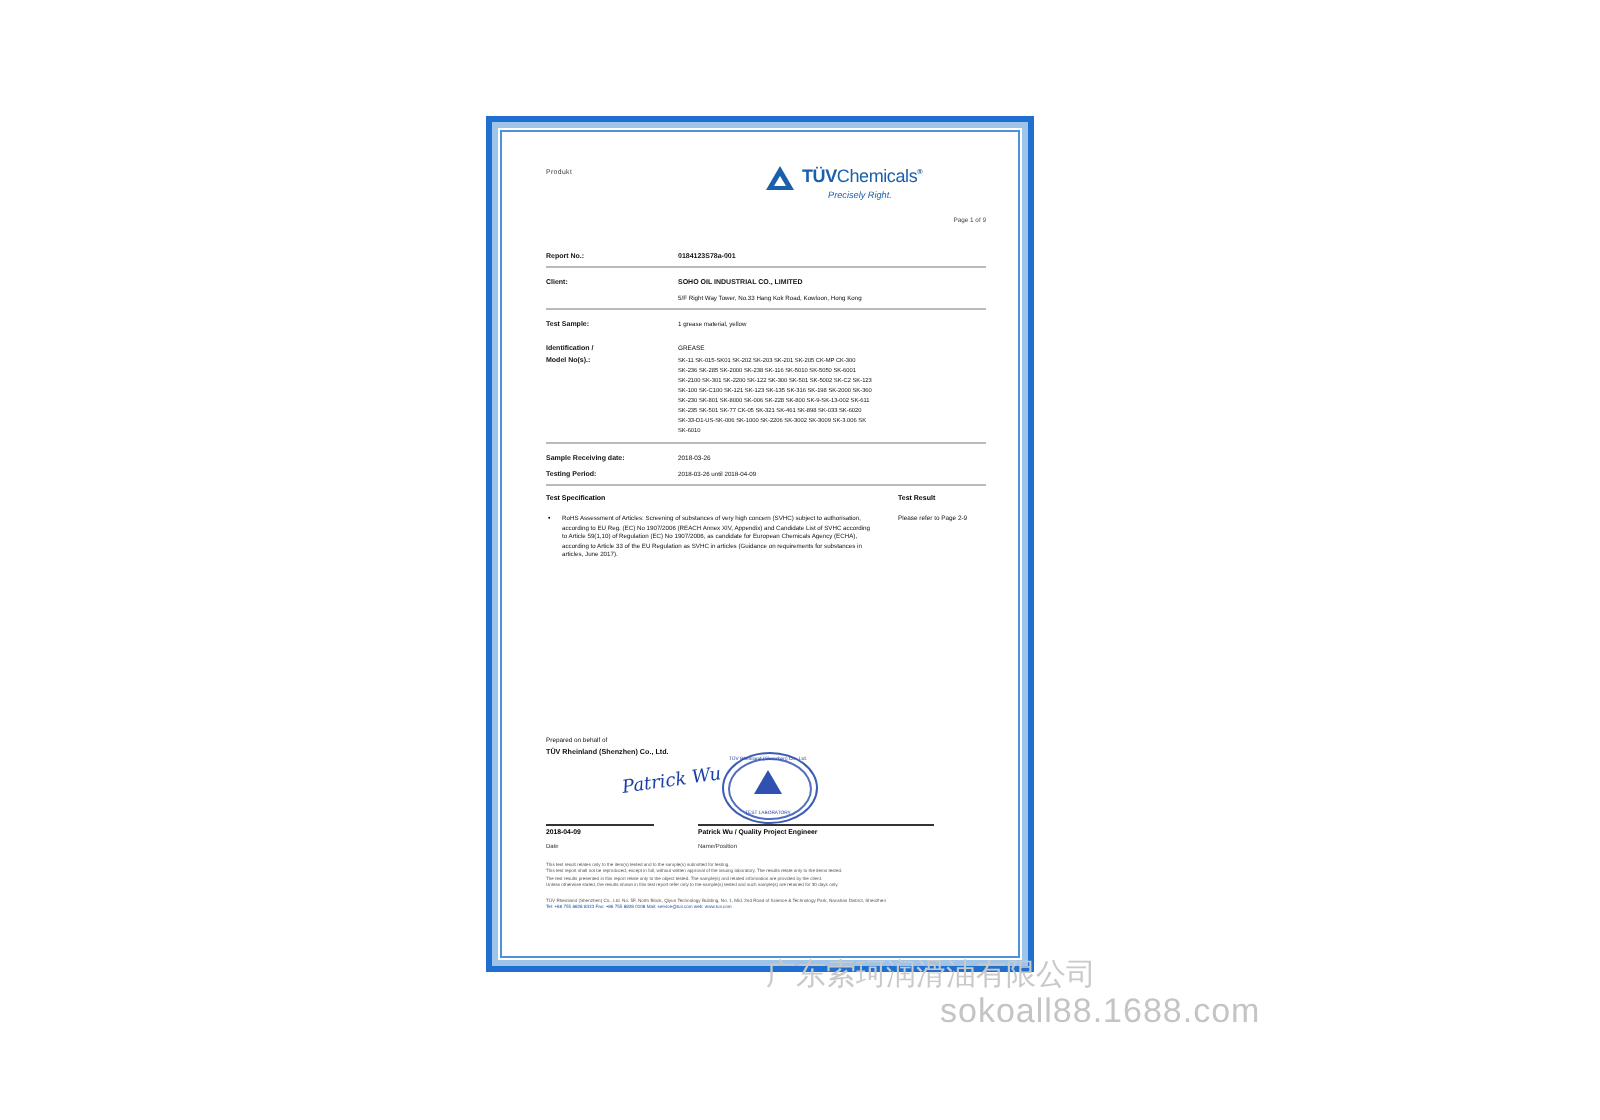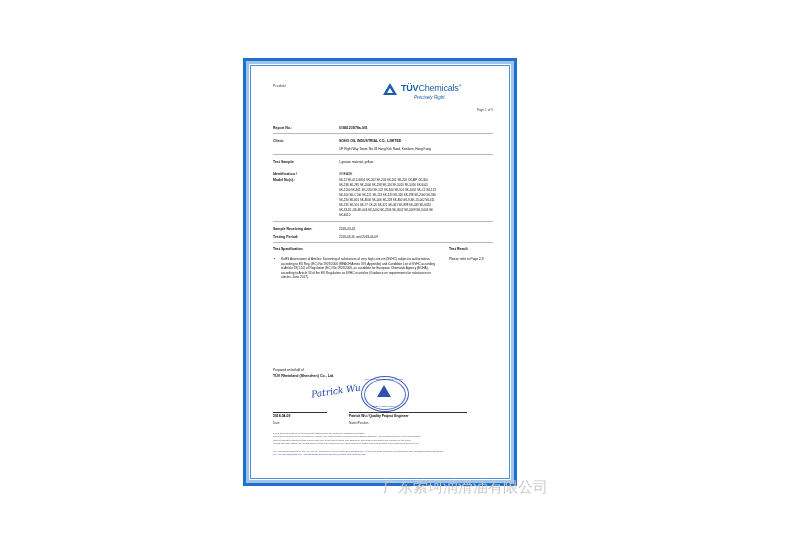--- a/index.html
+++ b/index.html
@@ -404,14 +404,15 @@
     </div>
 
     <div class="footer" style="top:382px">
       <span class="line">TÜV Rheinland (Shenzhen) Co., Ltd.  No. 5F, North Block, Qiyun Technology Building, No. 1, Mid. 2nd Road of Science &amp; Technology Park, Nanshan District, Shenzhen</span>
       <span class="line footer-blue">Tel: +86 755 8828 8333   Fax: +86 755 8828 0108   Mail: service@tuv.com   web: www.tuv.com</span>
     </div>
 
   </div>
 
   <div class="wm-chinese">广东索珂润滑油有限公司</div>
+  <div class="wm-site">sokoall88.1688.com</div>
 
 </div>
 
 </body></html>

